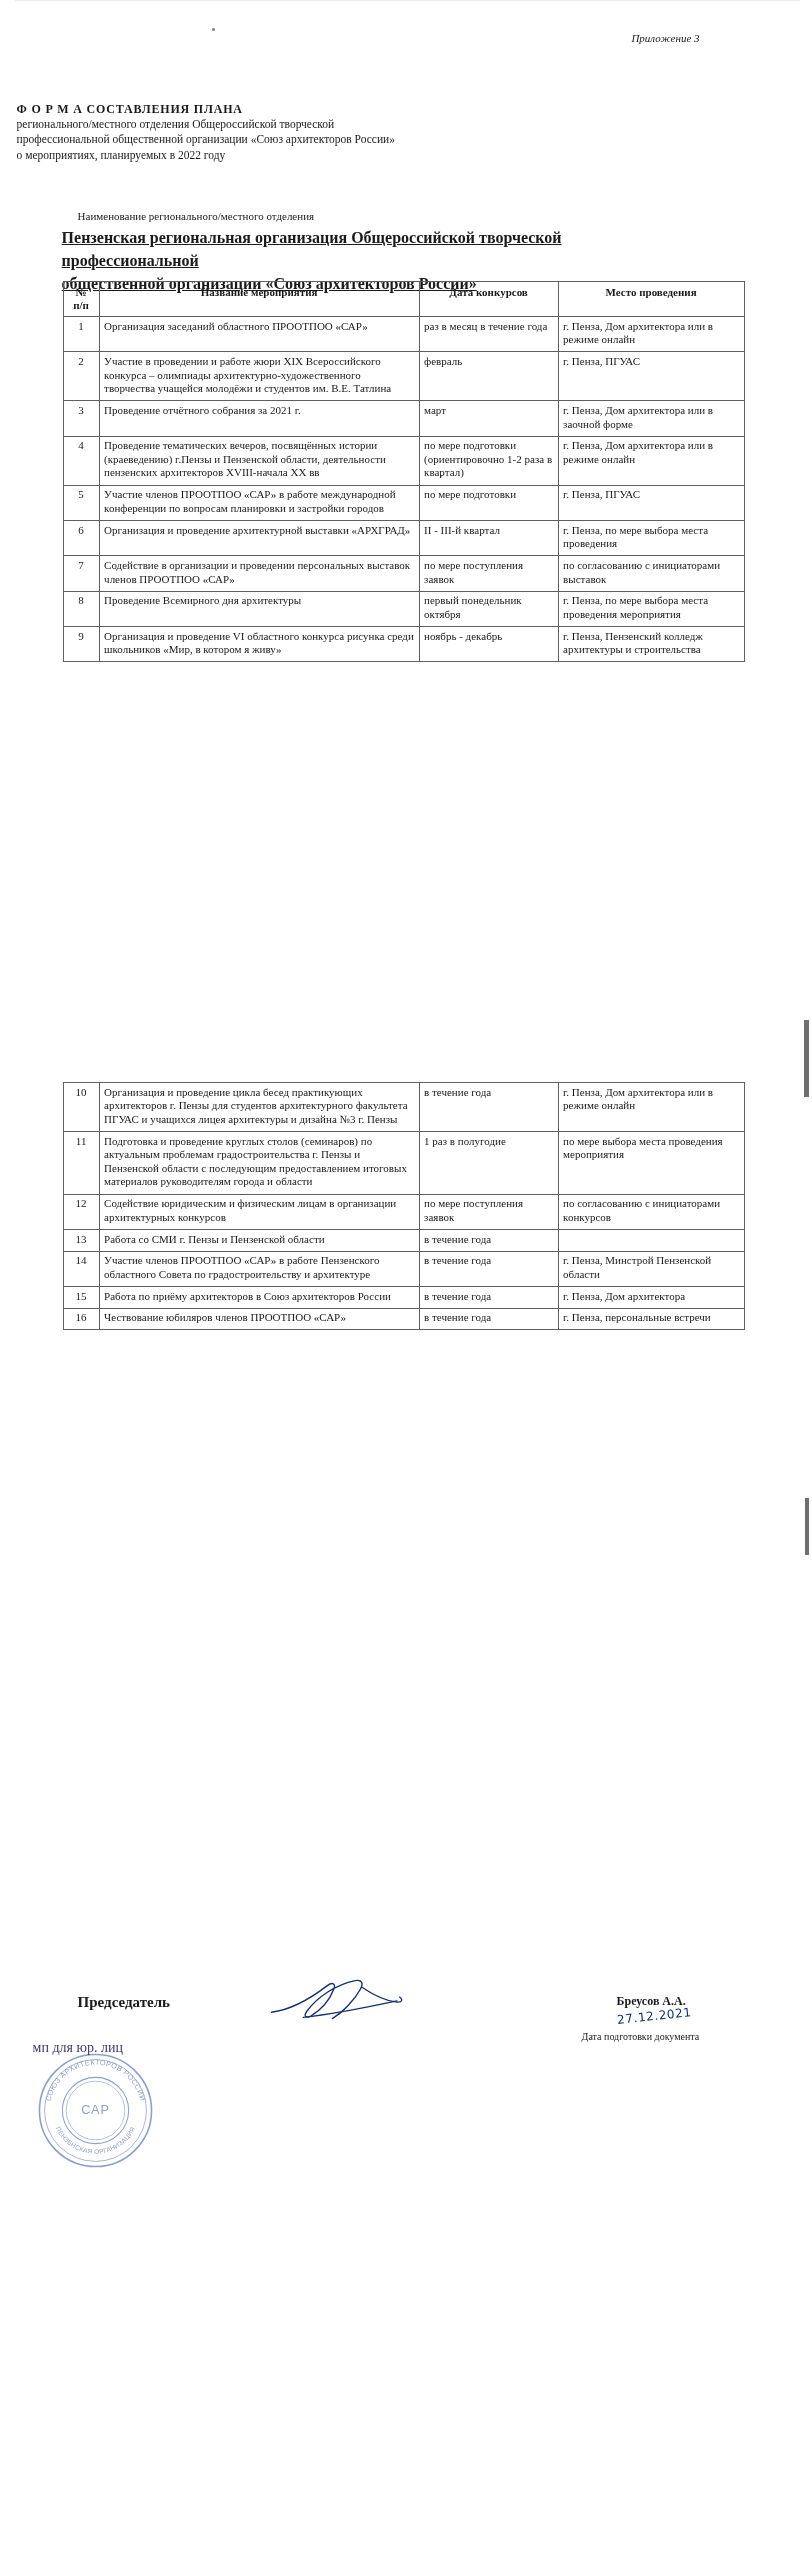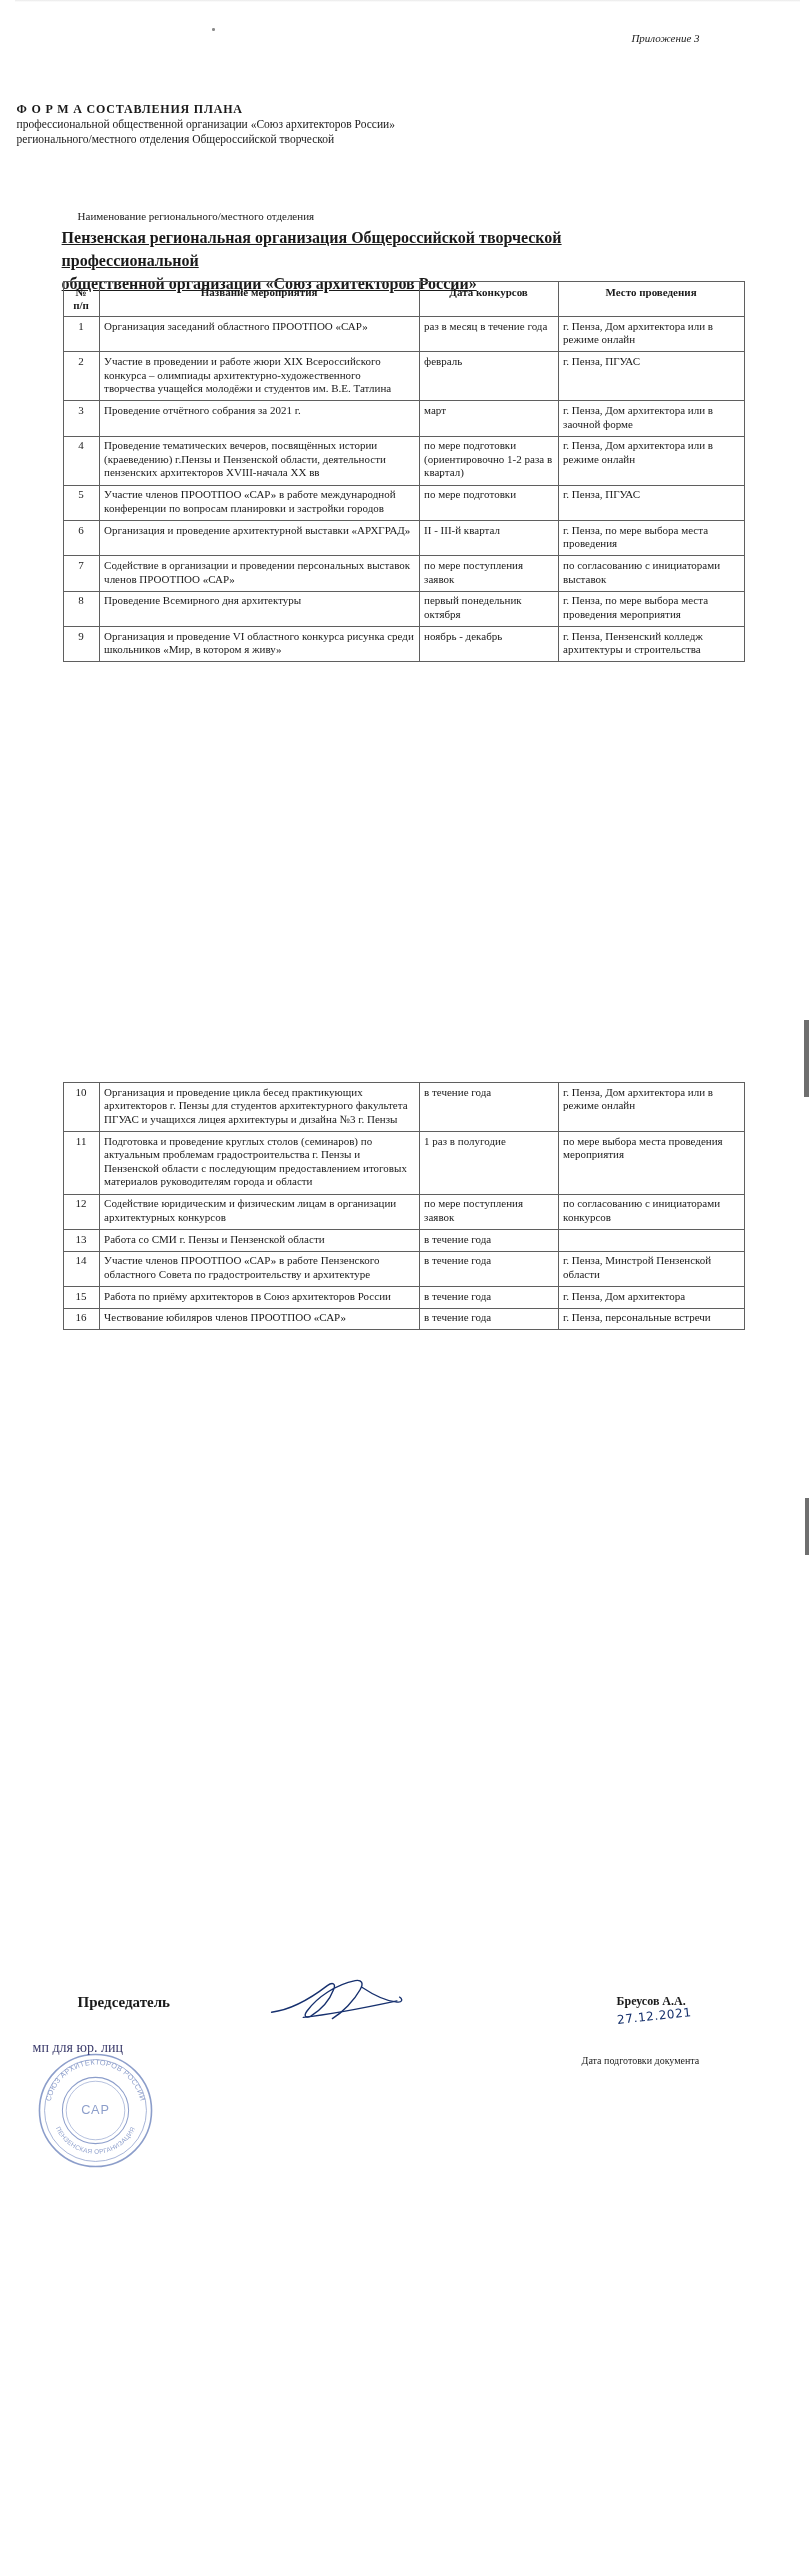--- a/index.html
+++ b/index.html
@@ -141,21 +141,20 @@
     left: 539px;
     top: 0;
     font-weight: bold;
     font-size: 12px;
   }
   .sig-date-label {
     position: absolute;
     left: 504px;
     top: 37px;
     font-size: 10px;
-    margin-top: 24px;
   }
   .sig-date-hand {
     position: absolute;
     left: 539px;
     top: 15.3px;
     font-family: "DejaVu Sans", sans-serif;
     font-size: 12px;
     color: #15306b;
     transform: rotate(-6deg);
     letter-spacing: 0.6px;
@@ -205,22 +204,23 @@
 
   <div class="dot-artifact" style="left:212px; top:28px; width:2.6px; height:2.6px;"></div>
   <div class="dot-artifact" style="left:440px; top:475px; width:1.9px; height:1.9px;"></div>
 
   <div class="doc">
 
     <div class="appendix">Приложение 3</div>
 
     <div class="title-block">
       <div class="title-main">Ф О Р М А СОСТАВЛЕНИЯ ПЛАНА</div>
+      <div class="title-sub">регионального/местного отделения Общероссийской творческой</div>
       <div class="title-sub">профессиональной общественной организации «Союз архитекторов России»</div>
-      <div class="title-sub">регионального/местного отделения Общероссийской творческой</div>
+      <div class="title-sub">о мероприятиях, планируемых в 2022 году</div>
     </div>
 
     <div class="org-label">Наименование регионального/местного отделения</div>
     <div class="org-name">
       <span>Пензенская региональная организация Общероссийской творческой профессиональной</span><br>
       <span>общественной организации «Союз архитекторов России»</span>
     </div>
 
     <table class="plan t1">
       <colgroup>

